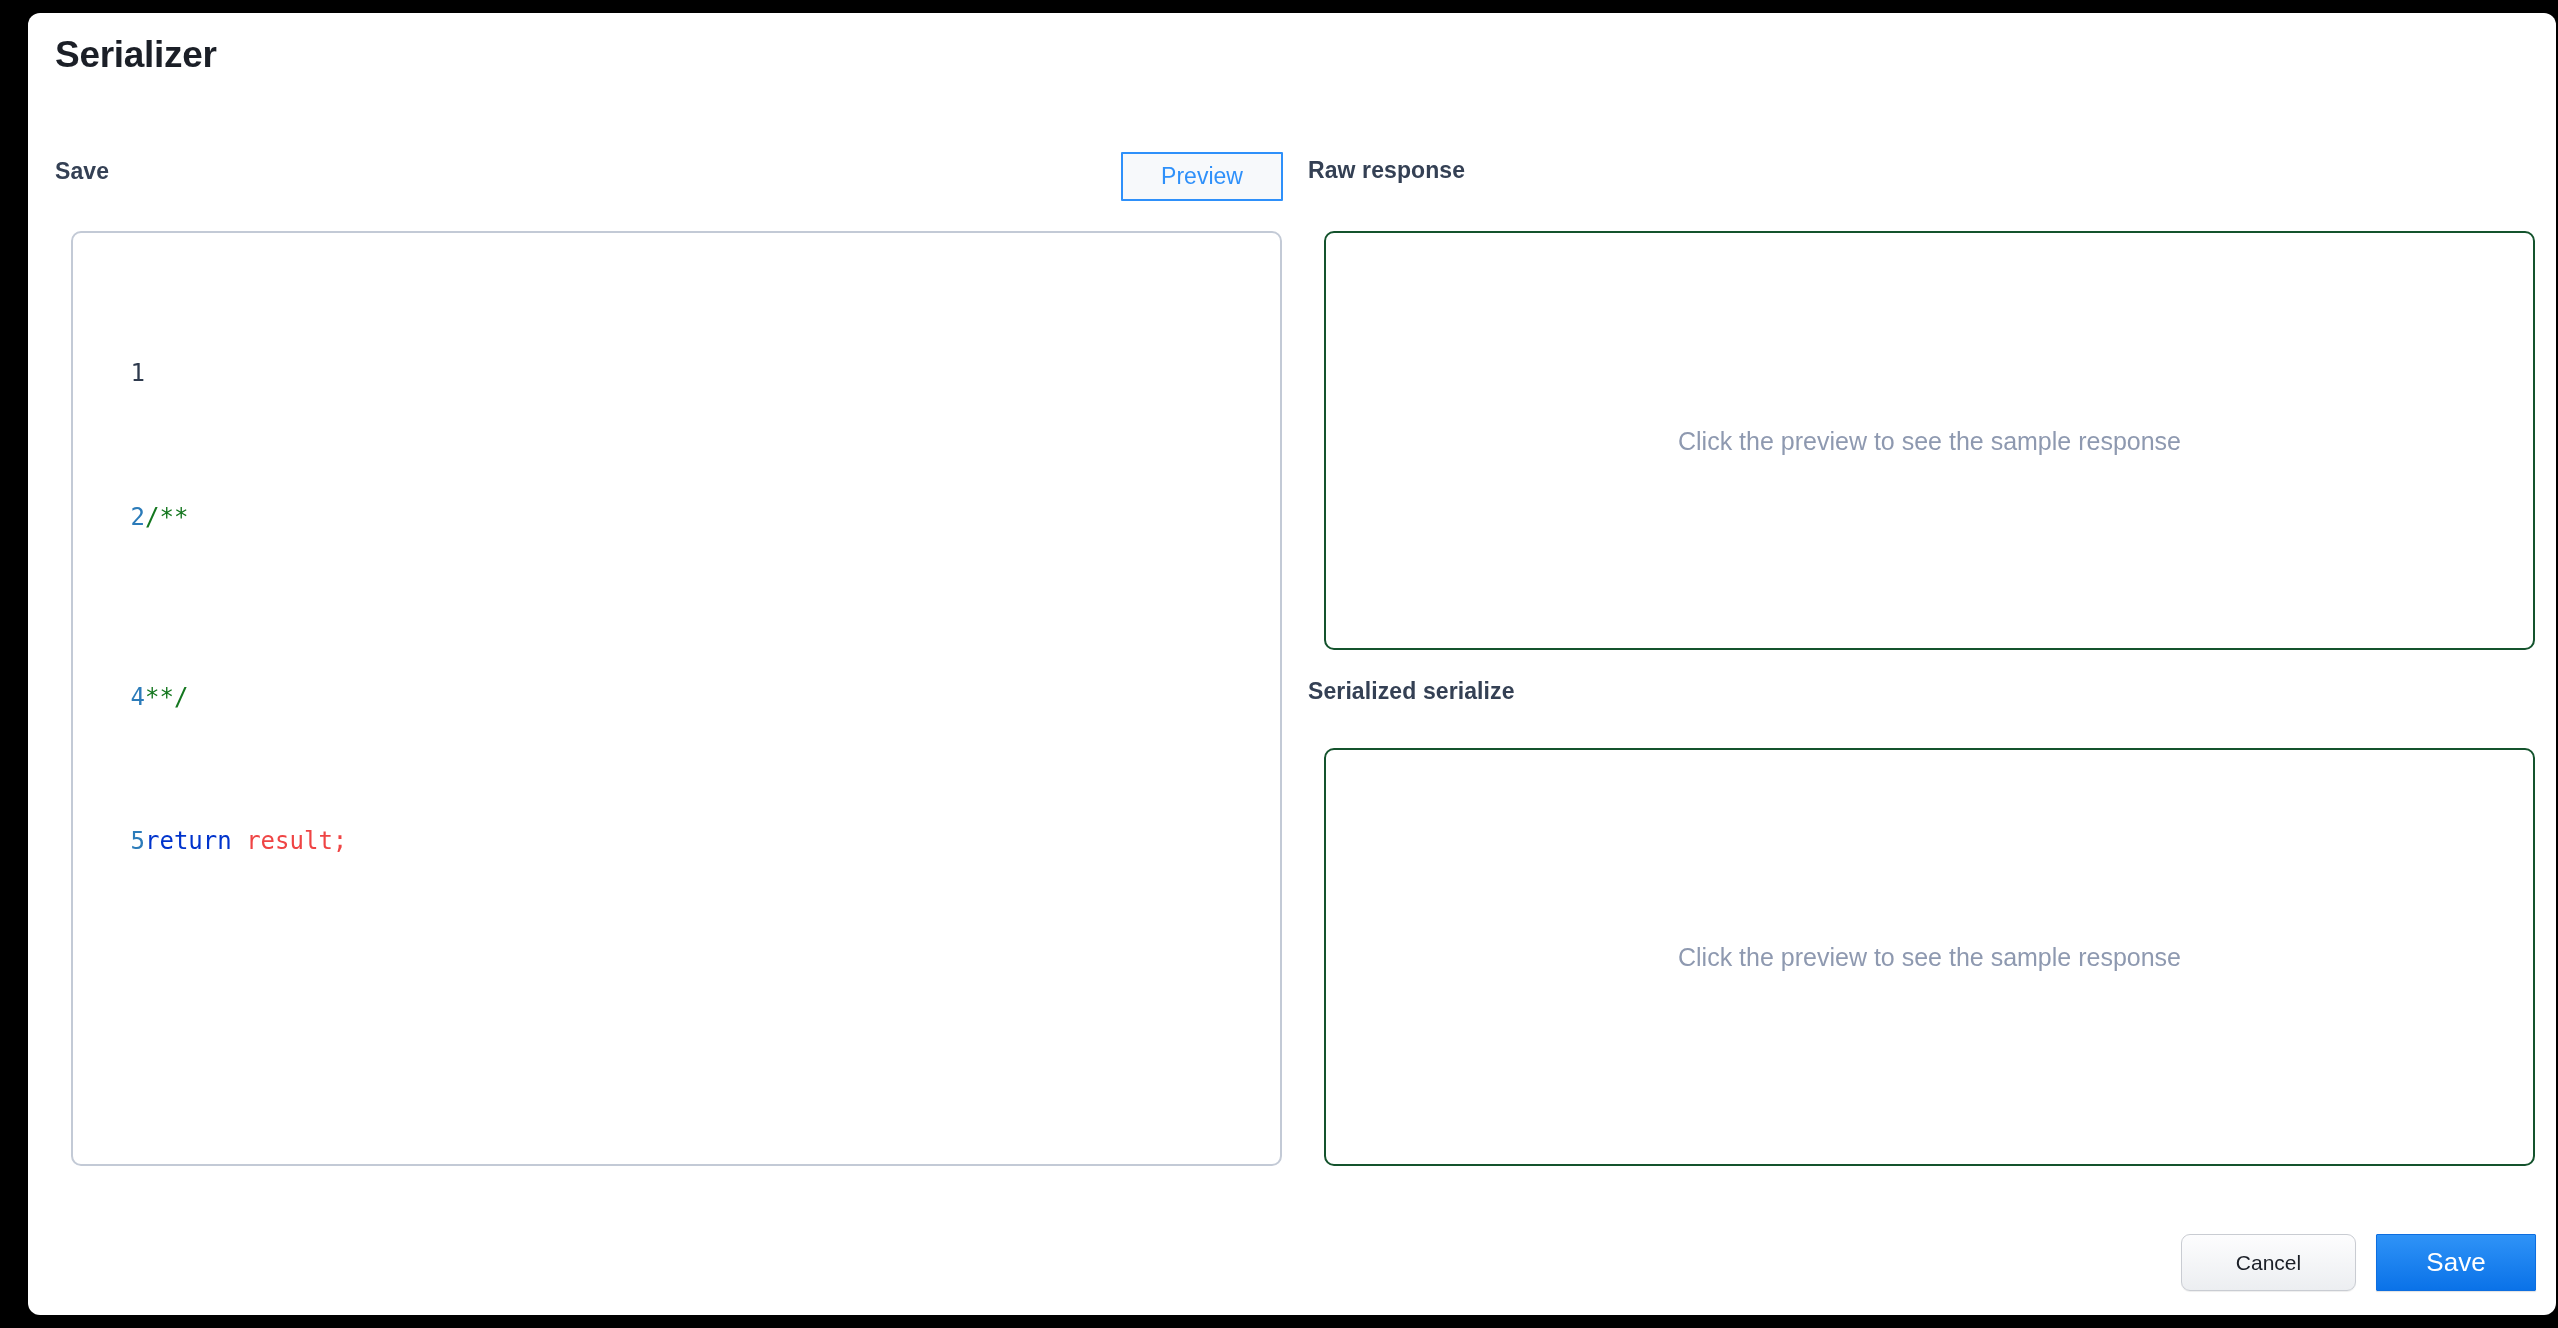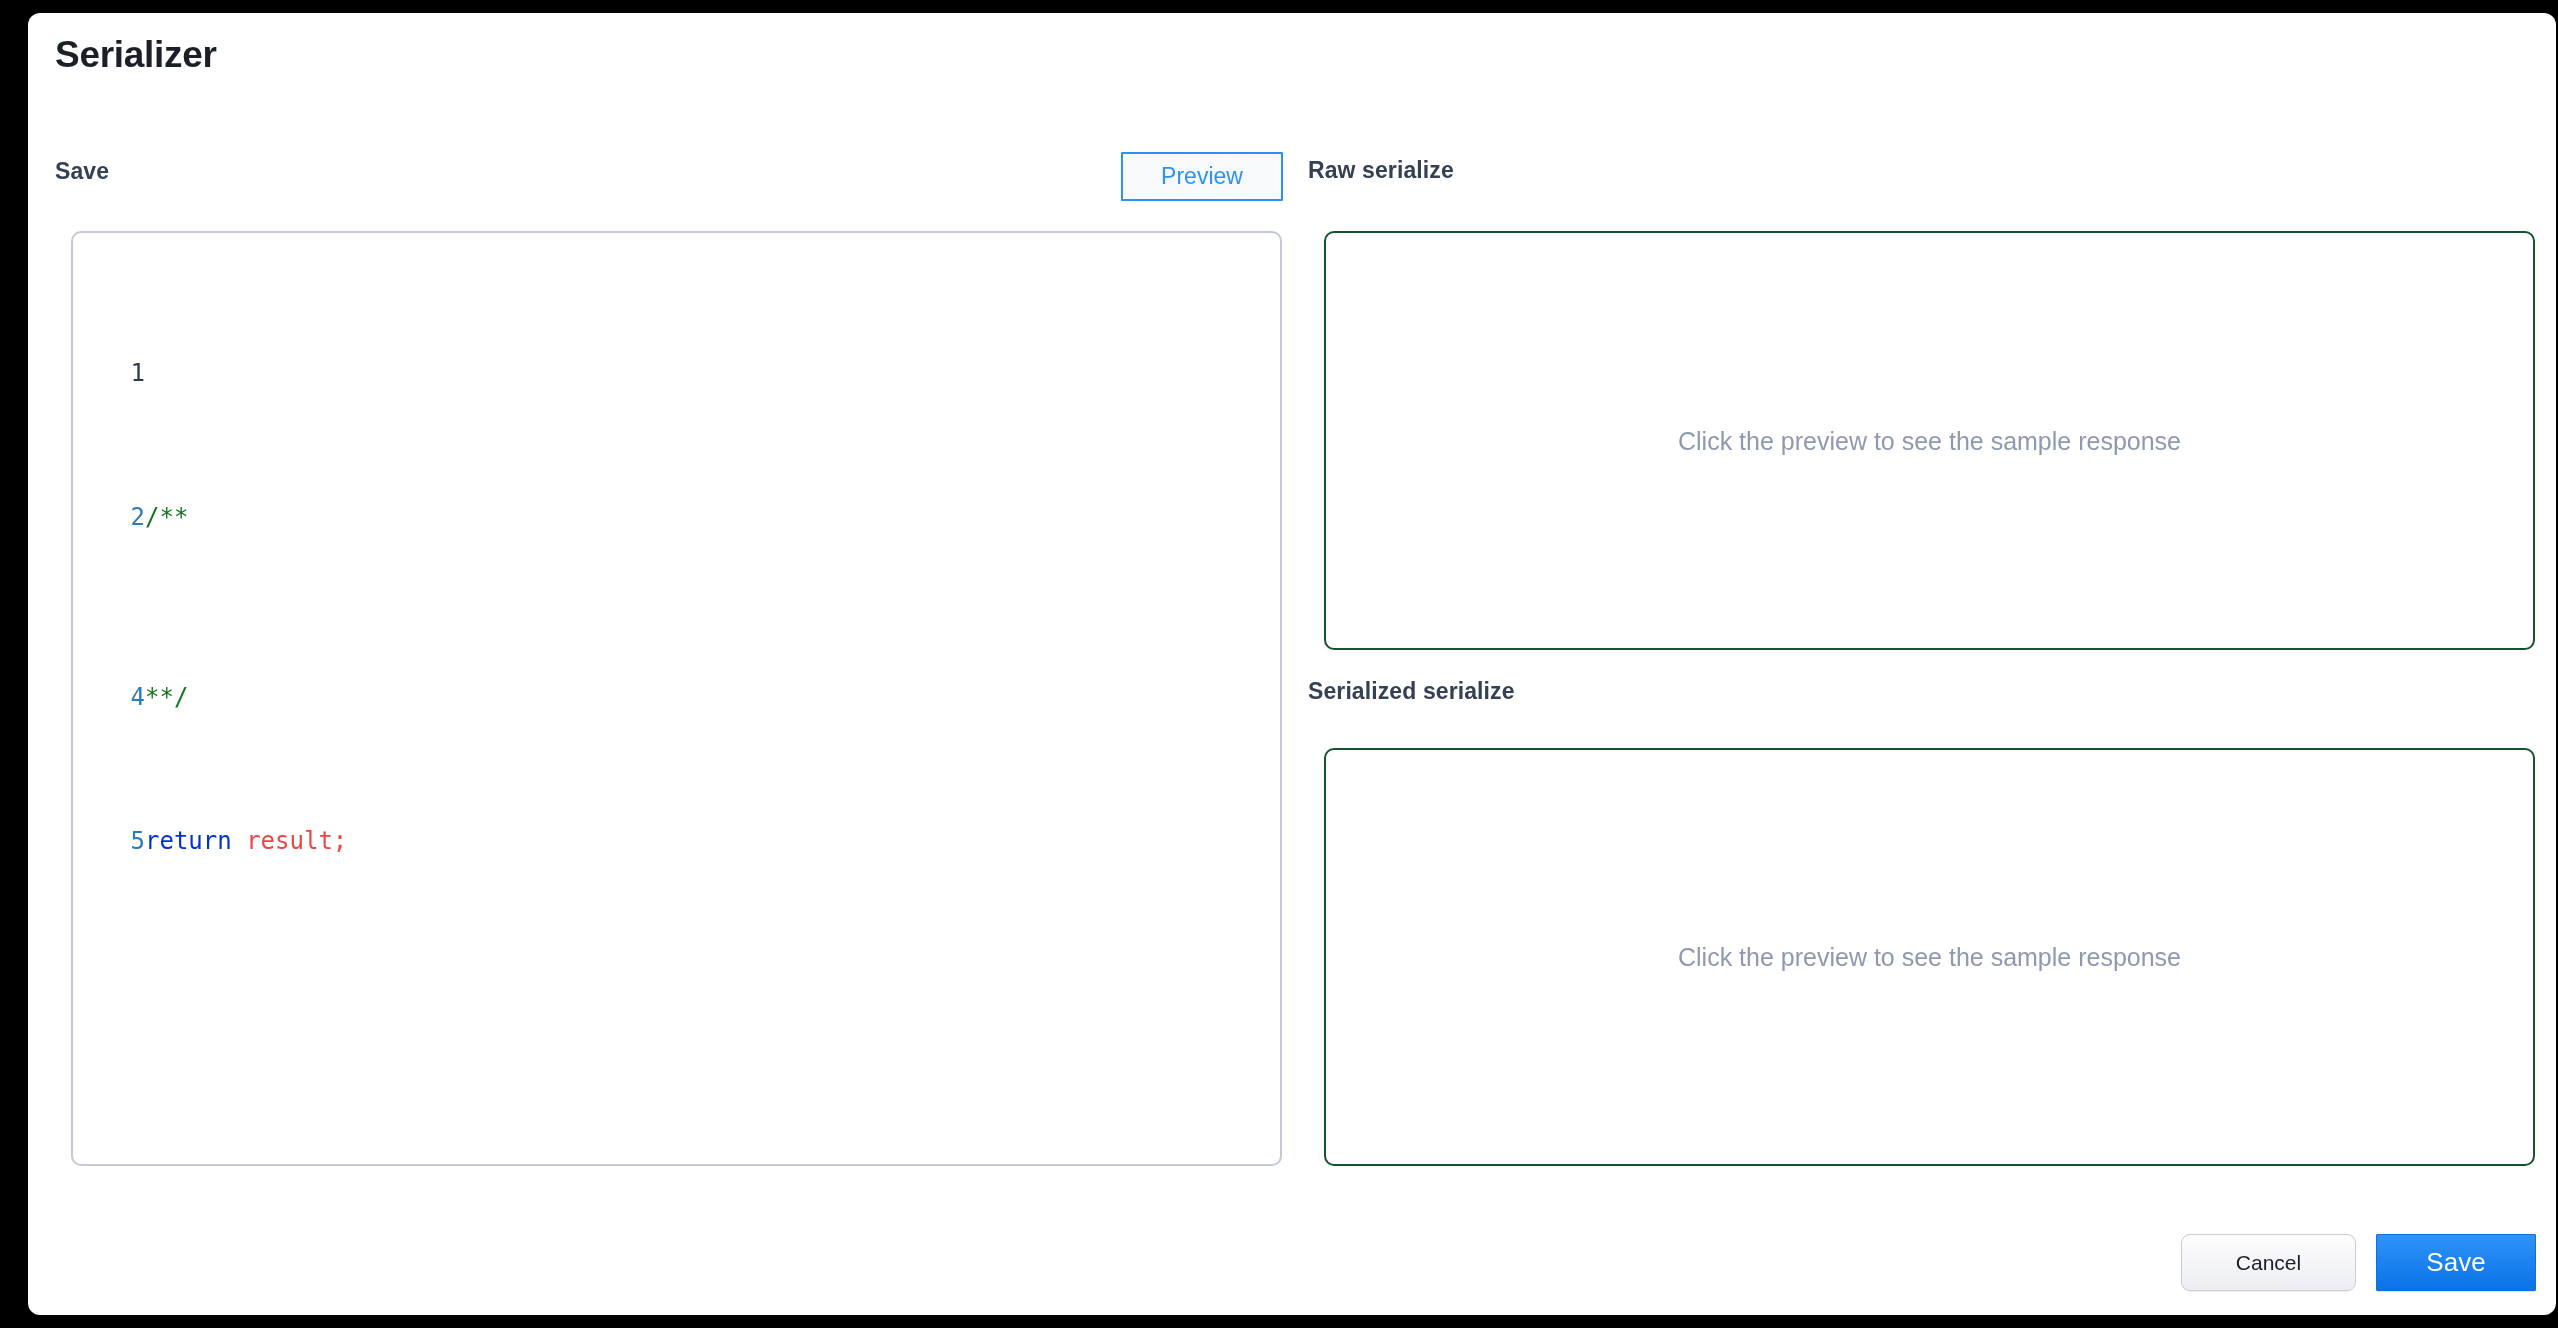--- a/index.html
+++ b/index.html
@@ -200,21 +200,21 @@
         <span class="code-line"><span class="ln">2</span><span class="tok-comment">/**</span></span>
 
 
         <span class="code-line"><span class="ln">4</span><span class="tok-comment">**/</span></span>
 
         <span class="code-line"><span class="ln">5</span><span class="tok-keyword">return</span><span class="code-text"> result;</span></span>
 
       </div>
     </div>
 
-    <div class="section-label label-raw">Raw serialize</div>
+    <div class="section-label label-raw">Raw response</div>
 
     <div class="response-box box-raw">
       <div class="placeholder-text">Click the preview to see the sample response</div>
     </div>
 
     <div class="section-label label-serialized">Serialized serialize</div>
 
     <div class="response-box box-serialized">
       <div class="placeholder-text">Click the preview to see the sample response</div>
     </div>

